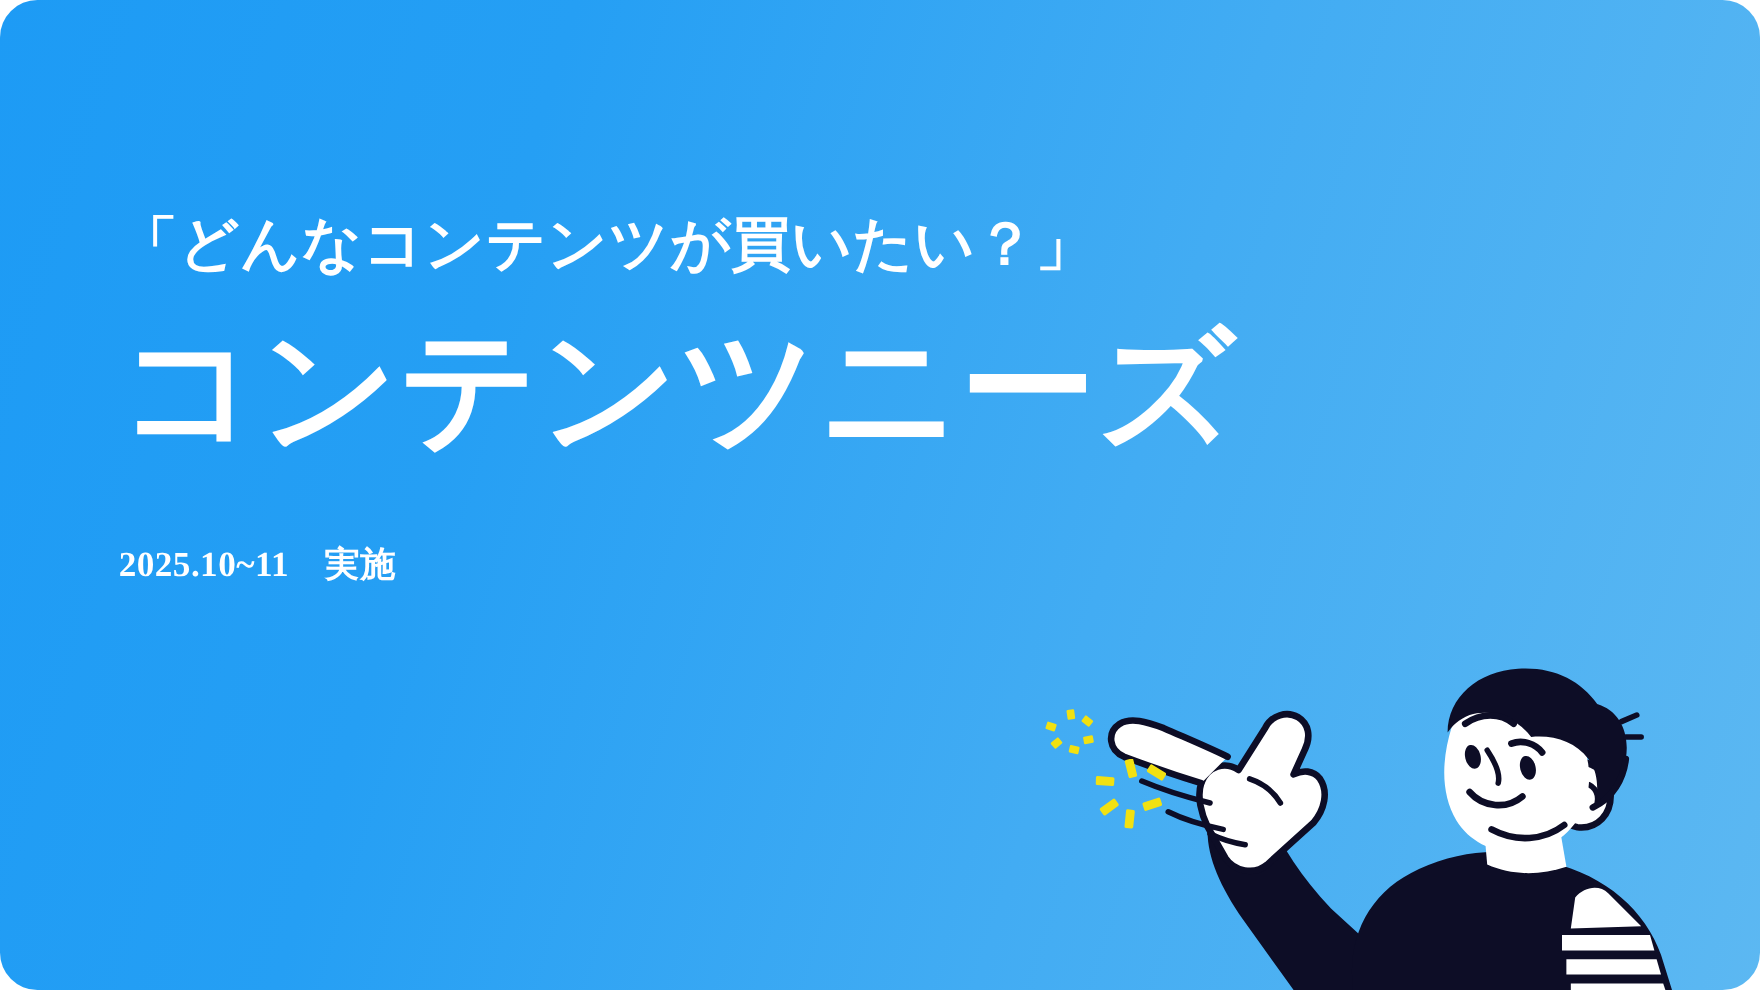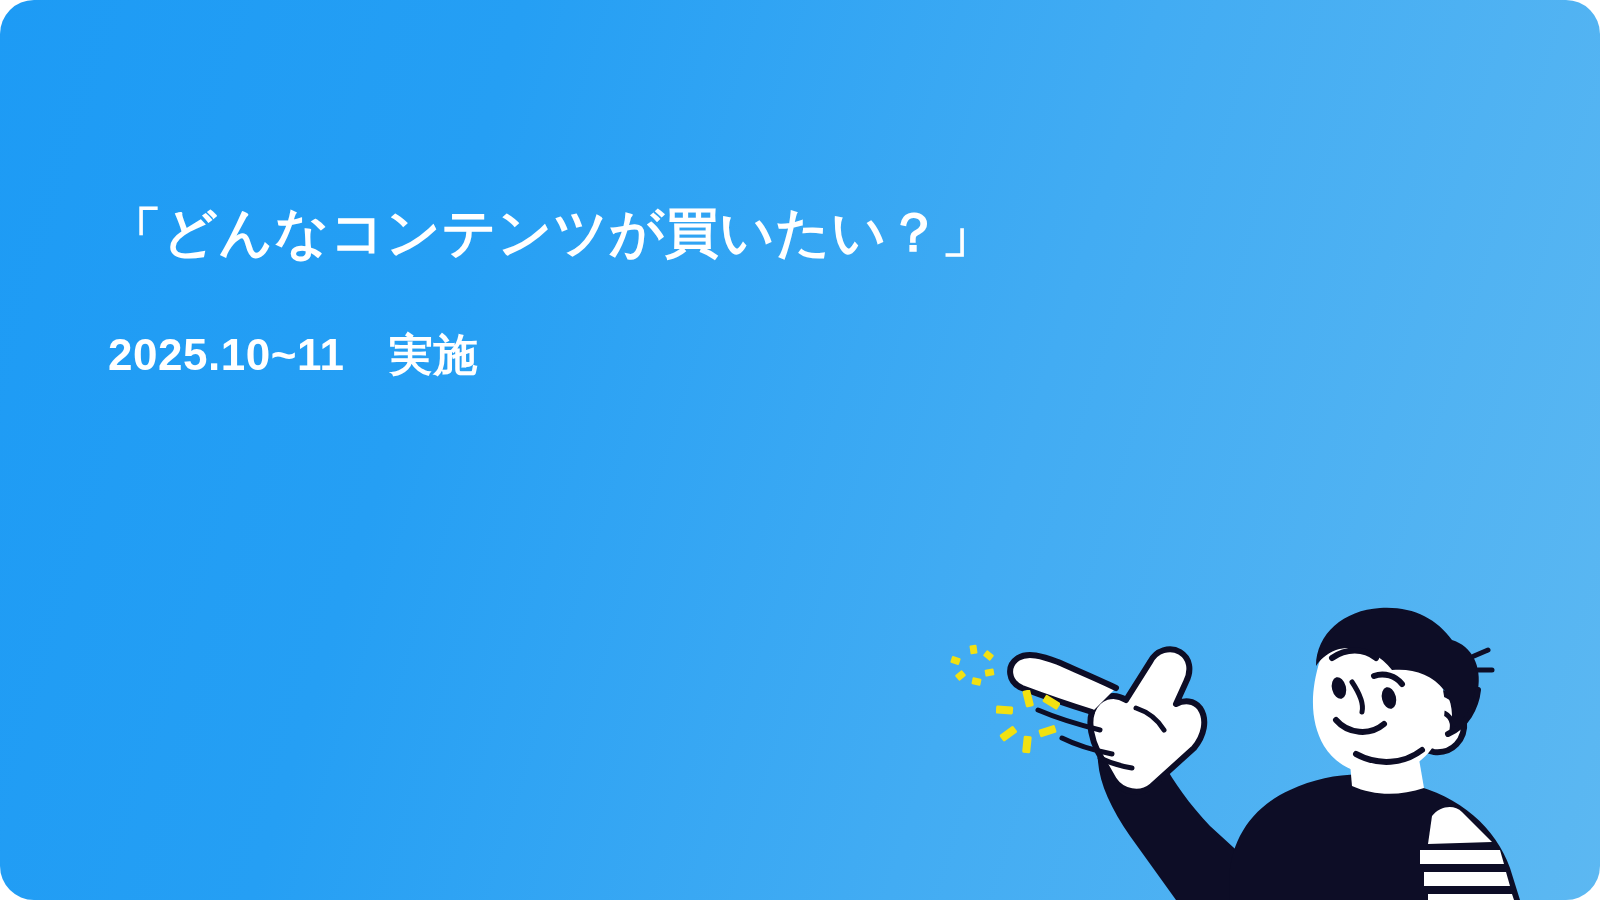--- a/index.html
+++ b/index.html
@@ -23,23 +23,24 @@
     border-radius: 34px;
     overflow: hidden;
     background: linear-gradient(107deg, #1D9BF5 0%, #259FF4 28%, #42ACF3 62%, #5CB8F2 100%);
     box-sizing: border-box;
   }
 
   
   #text-block {
     position: absolute;
     left: 108px;
-    top: 202px;
+    top: 192px;
     width: 1400px;
     z-index: 5;
+    font-family: Liberation Serif, serif;
   }
 
   .subtitle {
     color: #ffffff;
     font-size: 54px;
     font-weight: 700;
     letter-spacing: 0.01em;
     line-height: 1.12;
     margin: 0 0 28px 0;
     white-space: nowrap;
@@ -52,21 +53,21 @@
     font-weight: 700;
     line-height: 1.19;
     letter-spacing: 0.004em;
     white-space: nowrap;
   }
   .headline-line { display: block; }
 
   .date-line {
     margin: 64px 0 0 0;
     color: #ffffff;
-    font-size: 44px;
+    font-size: 32px;
     font-weight: 700;
     letter-spacing: 0.012em;
     white-space: nowrap;
   }
 
   
   #illustration {
     position: absolute;
     right: 0;
     bottom: 0;
@@ -90,20 +91,21 @@
 </head>
 <body>
 
 <div id="banner">
 
   <div id="text-block">
 
     <p class="subtitle">「どんなコンテンツが買いたい？」</p>
 
     <h1 class="headline">
+      <span class="headline-line">コンテンツニーズ</span>
     </h1>
 
     <p class="date-line">2025.10~11　実施</p>
   </div>
 
   <div class="sparkle" id="sparkle-small">
     <svg viewBox="0 0 46 46" xmlns="http://www.w3.org/2000/svg" aria-hidden="true">
       <g fill="#F2E111">
         <rect x="20" y="1" width="7" height="9" rx="1" transform="rotate(-8 23.5 5.5)"></rect>
         <rect x="34" y="8" width="9" height="7" rx="1" transform="rotate(38 38.5 11.5)"></rect>

